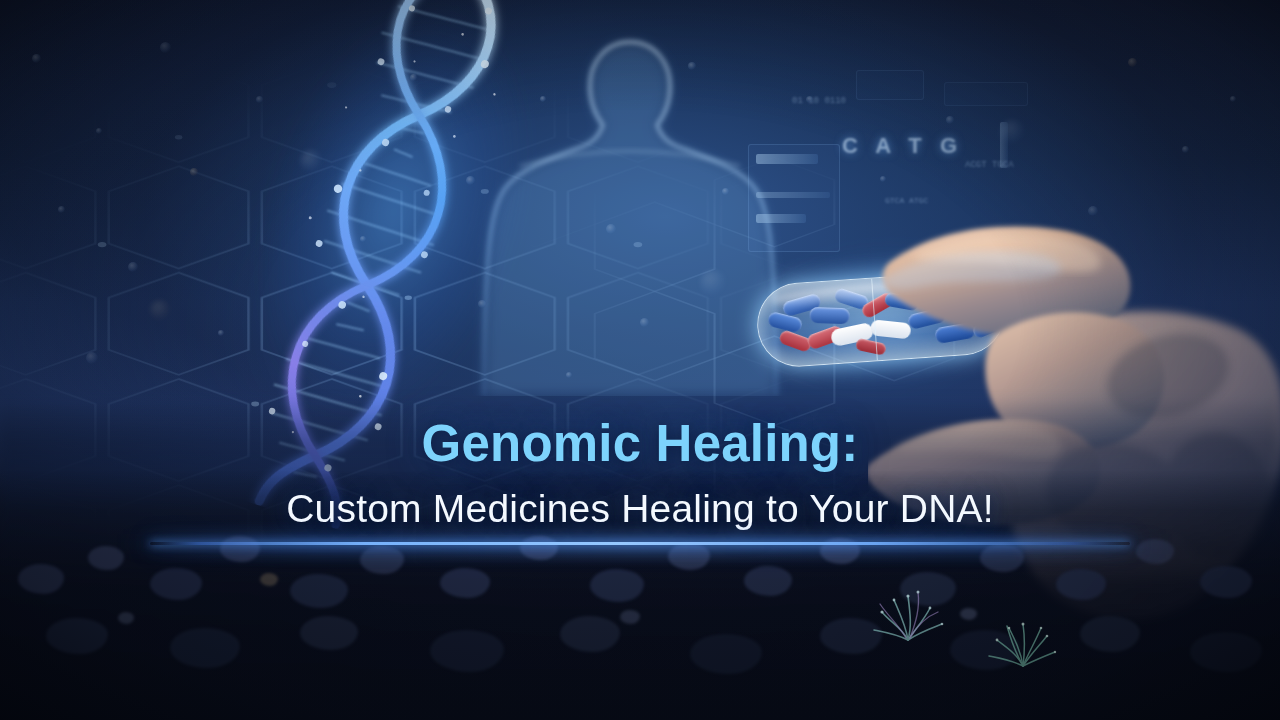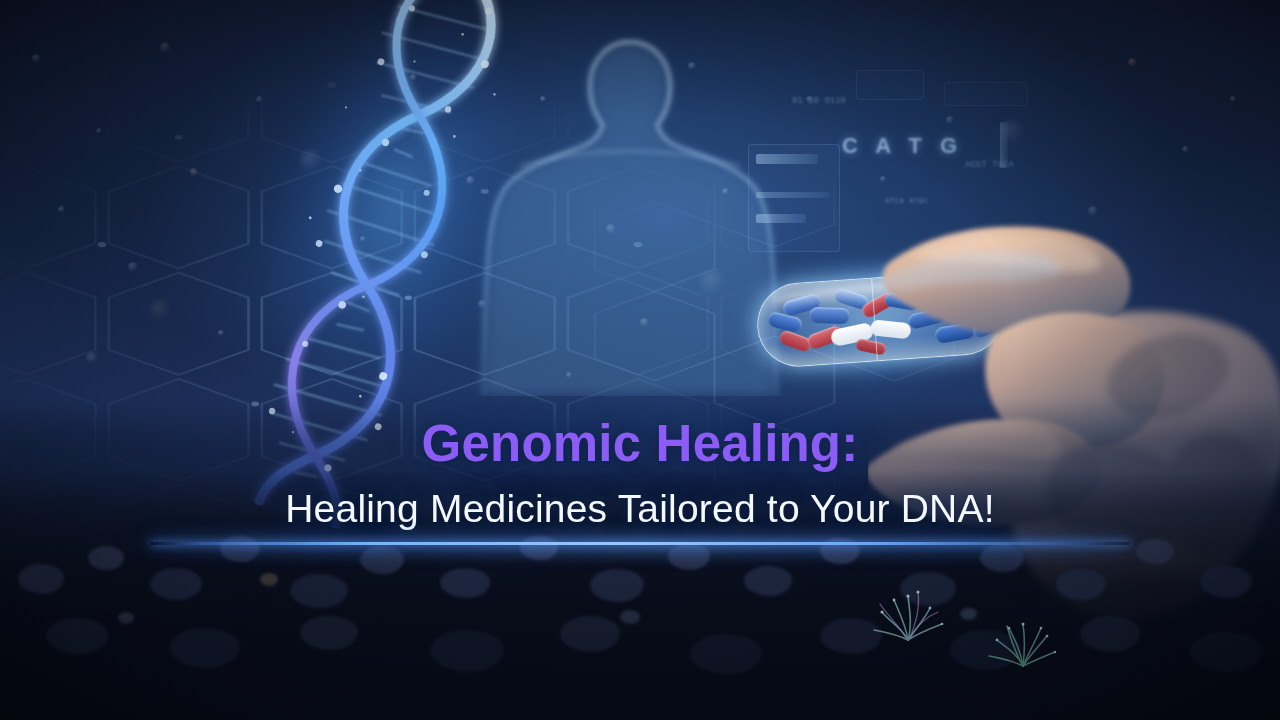--- a/index.html
+++ b/index.html
@@ -166,21 +166,21 @@
   }
 
   
   .hand{ position:absolute; left:868px; top:196px; width:420px; height:430px; }
 
   
   .title{
     position:absolute; left:0; right:0; top:414px;
     text-align:center;
     font-size:51px; font-weight:700;
-    color:#8b5cf6;
+    color:#7dd3fc;
     letter-spacing:.2px;
     text-shadow:0 2px 14px rgba(10,26,60,.92), 0 0 34px rgba(40,90,170,.55);
   }
   .subtitle{
     position:absolute; left:0; right:0; top:487px;
     text-align:center;
     font-size:39px; font-weight:400;
     color:#f4f9ff;
     letter-spacing:.2px;
     text-shadow:0 2px 12px rgba(10,26,60,.9), 0 0 26px rgba(40,90,170,.5);
@@ -564,18 +564,18 @@
       <circle cx="38" cy="12" r="1.5"></circle>
         <circle cx="62" cy="24" r="1.3"></circle>
       <circle cx="56" cy="16" r="1.3"></circle>
         <circle cx="70" cy="40" r="1.2"></circle>
     </g>
   </svg>
 
   <div class="vignette"></div>
 
   <div class="title">Genomic Healing:</div>
-  <div class="subtitle">Healing Medicines Tailored to Your DNA!</div>
+  <div class="subtitle">Custom Medicines Healing to Your DNA!</div>
 
   <div class="rule-soft"></div>
   <div class="rule"></div>
 
 </div>
 
 </body></html>

